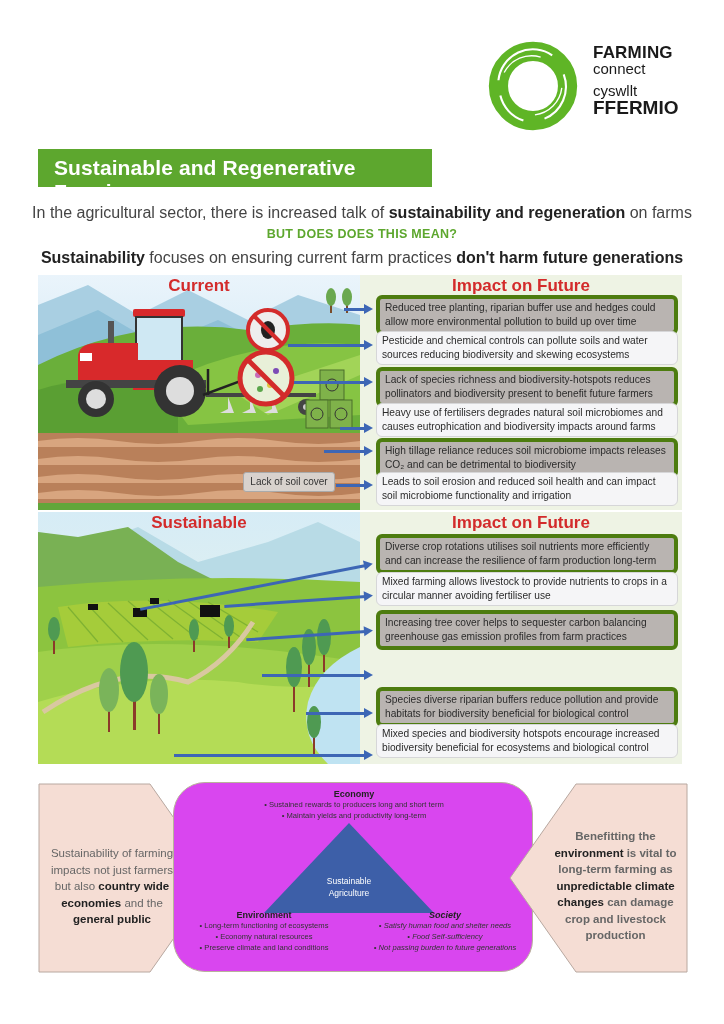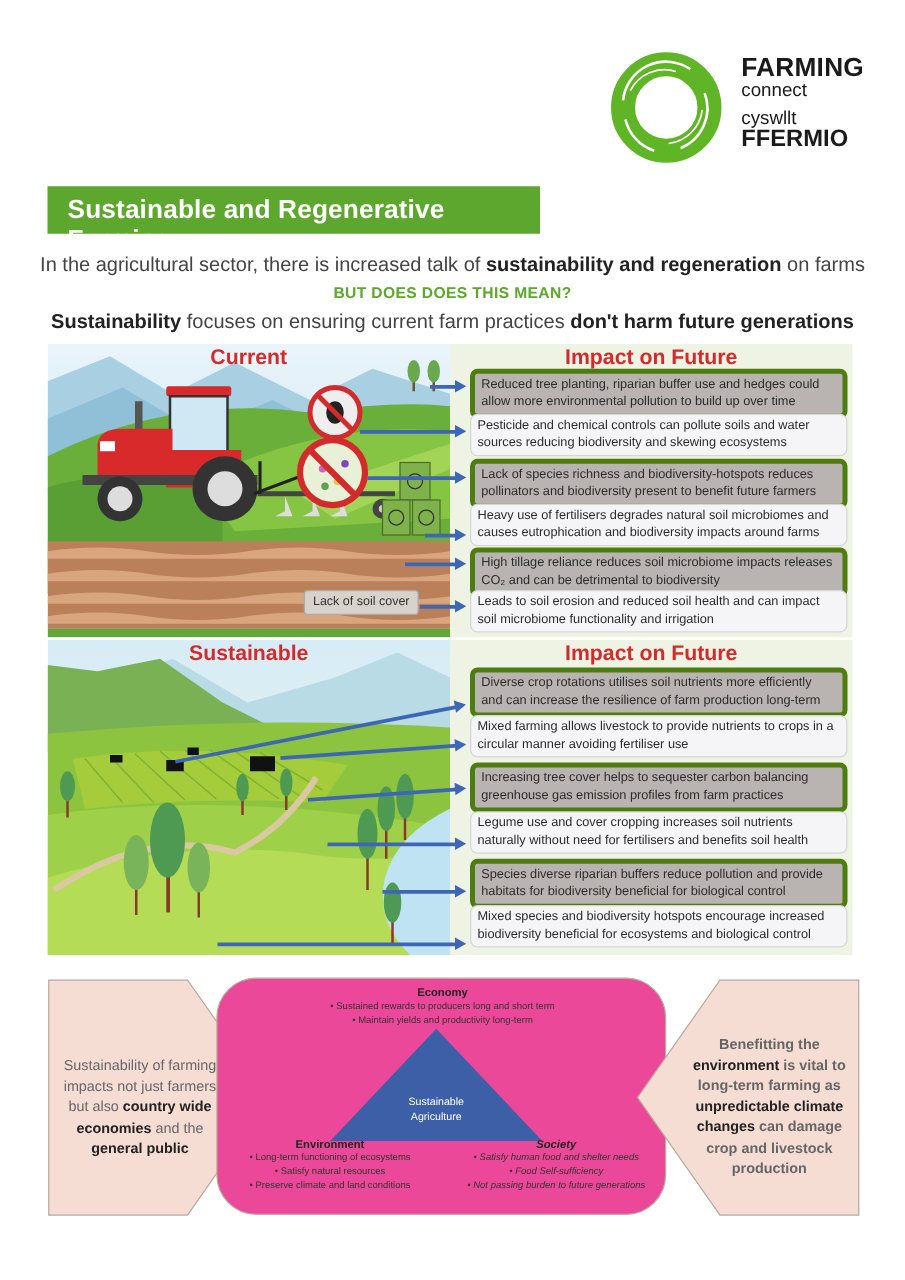--- a/index.html
+++ b/index.html
@@ -3,21 +3,21 @@
 <meta charset="utf-8">
 <style>
   * { box-sizing: border-box; margin: 0; padding: 0; }
   html, body { width: 724px; height: 1024px; background: #ffffff; overflow: hidden; }
   body { position: relative; font-family: "Liberation Sans", sans-serif; color: #333; }
 
   
   .logo { position: absolute; left: 485px; top: 38px; width: 210px; height: 95px; }
   .logo svg.ring { position: absolute; left: 0; top: 0; width: 96px; height: 96px; }
   .logo .txt { position: absolute; left: 108px; top: 6px; line-height: 1; color: #1a1a1a; }
-  .logo .t1 { font-weight: bold; font-size: 21px; letter-spacing: 0.2px; }
+  .logo .t1 { font-weight: bold; font-size: 17px; letter-spacing: 0.2px; }
   .logo .t2 { font-size: 15px; margin-top: 0px; }
   .logo .t3 { font-size: 15px; margin-top: 7px; }
   .logo .t4 { font-weight: bold; font-size: 19px; margin-top: 0px; }
 
   
   .banner { position: absolute; left: 38px; top: 149px; width: 394px; height: 38px; background: #5da72e; color: #fff; font-size: 21px; font-weight: bold; padding: 7px 0 0 16px; letter-spacing: 0.1px; }
 
   .intro { position: absolute; left: 0; width: 724px; text-align: center; font-size: 16px; color: #444; }
   .intro b { color: #222; }
   .intro1 { top: 204px; }
@@ -44,21 +44,21 @@
 
   
   .bottom { position: absolute; left: 38px; top: 780px; width: 650px; height: 195px; }
   .chev-left { position: absolute; left: 0; top: 3px; width: 180px; height: 190px; }
   .chev-right { position: absolute; right: 0; top: 3px; width: 180px; height: 190px; font-weight: bold; }
   .chev-text { position: absolute; text-align: center; font-size: 11.5px; line-height: 16.5px; color: #666; }
   .chev-text b { color: #222; }
   .chev-left .chev-text { left: 4px; top: 62px; width: 140px; }
   .chev-right .chev-text { left: 40px; top: 45px; width: 135px; }
 
-  .triad { position: absolute; left: 135px; top: 2px; width: 360px; height: 190px; background: #ec4899; border: 1px solid #b9b29b; border-radius: 32px; }
+  .triad { position: absolute; left: 135px; top: 2px; width: 360px; height: 190px; background: #d946ef; border: 1px solid #b9b29b; border-radius: 32px; }
   .tri-head { font-weight: bold; font-size: 9px; color: #222; text-align: center; }
   .tri-item { font-size: 7.6px; color: #333; text-align: center; line-height: 11px; }
   .tri-item::before { content: "•  "; }
   .econ { position: absolute; top: 6px; left: 0; width: 360px; }
   .env { position: absolute; top: 127px; left: 4px; width: 172px; }
   .soc { position: absolute; top: 127px; left: 184px; width: 174px; font-style: italic; }
   .triangle { position: absolute; left: 90px; top: 40px; width: 170px; height: 90px; }
   .tri-label { position: absolute; left: 90px; top: 92px; width: 170px; text-align: center; color: #fff; font-size: 8.5px; line-height: 12px; }
 </style>
 </head>
@@ -244,21 +244,20 @@
   <div class="arrow" style="left:208px; top:118px; width:120px; transform: rotate(-4deg); transform-origin: right center;"></div>
   <div class="arrow" style="left:224px; top:162px; width:104px;"></div>
   <div class="arrow" style="left:268px; top:200px; width:60px;"></div>
   <div class="arrow" style="left:136px; top:242px; width:192px;"></div>
 
   <div class="impact">
     <div class="impact-title">Impact on Future</div>
     <div class="ibox dark" style="top:22px;">Diverse crop rotations utilises soil nutrients more efficiently and can increase the resilience of farm production long-term</div>
     <div class="ibox light" style="top:60px;">Mixed farming allows livestock to provide nutrients to crops in a circular manner avoiding fertiliser use</div>
     <div class="ibox dark" style="top:98px;">Increasing tree cover helps to sequester carbon balancing greenhouse gas emission profiles from farm practices</div>
-    <div class="ibox light" style="top:137px;">Legume use and cover cropping increases soil nutrients naturally without need for fertilisers and benefits soil health</div>
     <div class="ibox dark" style="top:175px;">Species diverse riparian buffers reduce pollution and provide habitats for biodiversity beneficial for biological control</div>
     <div class="ibox light" style="top:212px;">Mixed species and biodiversity hotspots encourage increased biodiversity beneficial for ecosystems and biological control</div>
   </div>
 </div>
 
 <div class="bottom">
   <div class="chev-left">
     <svg width="180" height="190" viewBox="0 0 180 190" style="position:absolute;left:0;top:0;">
       <polygon points="1,1 112,1 178,95 112,189 1,189" fill="#f5ddd4" stroke="#b8a8a0" stroke-width="1"></polygon>
     </svg>
@@ -276,21 +275,21 @@
     <svg class="triangle" viewBox="0 0 170 90">
       <polygon points="85,0 170,90 0,90" fill="#3d5fa8"></polygon>
     </svg>
     <div class="tri-label">
       <div>Sustainable</div>
       <div>Agriculture</div>
     </div>
     <div class="env">
       <div class="tri-head">Environment</div>
       <div class="tri-item">Long-term functioning of ecosystems</div>
-      <div class="tri-item">Satisfy natural resources</div>
+      <div class="tri-item">Economy natural resources</div>
       <div class="tri-item">Preserve climate and land conditions</div>
     </div>
     <div class="soc">
       <div class="tri-head">Society</div>
       <div class="tri-item">Satisfy human food and shelter needs</div>
       <div class="tri-item">Food Self-sufficiency</div>
       <div class="tri-item">Not passing burden to future generations</div>
     </div>
   </div>
 

